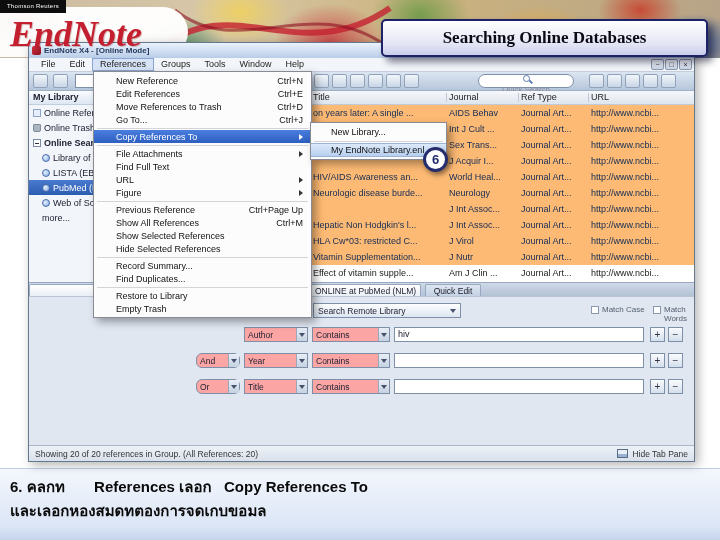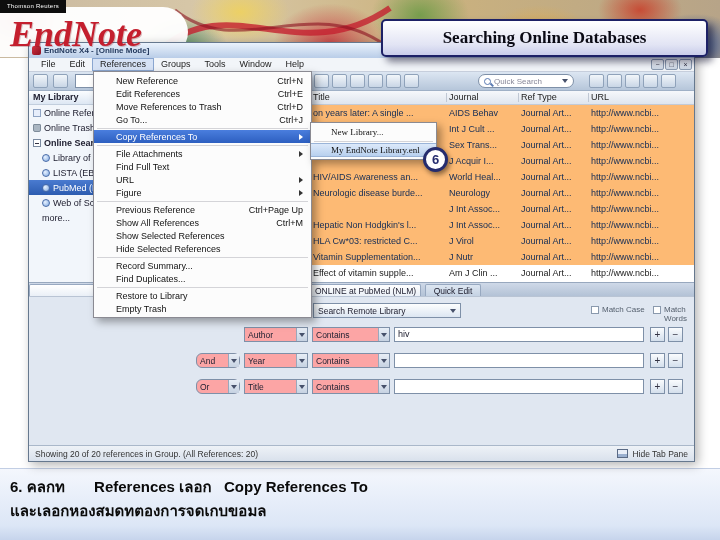--- a/index.html
+++ b/index.html
@@ -46,21 +46,21 @@
     font-size:9px;color:#222;padding-left:5px;}
   .mitem{padding:0 7px;line-height:13px;}
   .mitem.active{background:#d6e2f5;border:1px solid #8aa6d0;line-height:11px;}
   .menubar .wctl{align-self:center;padding-right:2px;}
   .toolbar{height:19px;background:linear-gradient(180deg,#dce6f2,#b6c6da);border-bottom:1px solid #9fb0c6;position:relative;}
   .tbtn{position:absolute;top:2px;width:15px;height:14px;background:linear-gradient(180deg,#f2f6fa,#c9d6e6);
     border:1px solid #8fa2ba;border-radius:2px;}
   .style-combo{position:absolute;left:46px;top:2px;width:112px;height:14px;background:#fff;border:1px solid #7e90a8;
     display:flex;align-items:center;font-size:8px;padding-left:3px;}
   .qsearch{position:absolute;left:449px;top:2px;width:96px;height:14px;background:#fff;border:1px solid #7e90a8;
-    border-radius:7px;display:flex;align-items:center;gap:3px;padding:0 5px;font-size:8px;color:#889;}
+    border-radius:7px;display:flex;align-items:center;gap:3px;padding:0 5px;font-size:8px;color:#889;flex-direction:column;}
   .magnifier{width:7px;height:7px;border:1.5px solid #5a7ab2;border-radius:50%;position:relative;flex:none;}
   .magnifier::after{content:"";position:absolute;left:5px;top:5px;width:4px;height:1.5px;background:#5a7ab2;transform:rotate(45deg);}
   .darr{width:0;height:0;border-left:3px solid transparent;border-right:3px solid transparent;border-top:4px solid #46516b;flex:none;margin-left:auto;}
 
   .content{flex:1;display:flex;background:#fff;min-height:0;}
   .sidebar{width:92px;border-right:1px solid #b9c4d4;background:#f2f6fb;display:flex;flex-direction:column;font-size:9px;}
   .sb-head{height:14px;line-height:13px;padding-left:4px;font-weight:700;color:#223;
     background:linear-gradient(180deg,#fbfdff,#dde7f3);border-bottom:1px solid #c2cedd;}
   .sb-item{height:15px;display:flex;align-items:center;gap:3px;padding-left:4px;color:#223;white-space:nowrap;overflow:hidden;}
   .sb-item.ind{padding-left:13px;}
@@ -122,22 +122,22 @@
 
   
   .menu{position:absolute;left:93px;top:71px;width:219px;background:#fcfcfc;border:1px solid #8a8a92;
     box-shadow:4px 4px 8px rgba(0,0,0,.35);z-index:5;padding:2px 0;font-size:9px;color:#111;}
   .mi{height:13px;display:flex;align-items:center;padding:0 8px 0 22px;white-space:nowrap;}
   .mi .sc{margin-left:auto;}
   .mi.hl{background:linear-gradient(180deg,#4a7ede,#2d5fc0);color:#fff;}
   .msep{height:1px;background:#d4d4d8;margin:1.5px 3px;}
   .subarrow{margin-left:auto;width:0;height:0;border-top:3px solid transparent;border-bottom:3px solid transparent;border-left:4px solid #333;}
   .mi.hl .subarrow{border-left-color:#fff;}
-  .submenu{position:absolute;left:310px;top:122px;width:127px;background:#fcfcfc;border:1px solid #8a8a92;
-    box-shadow:4px 4px 8px rgba(0,0,0,.35);z-index:6;padding:2px 0;font-size:9px;color:#111;font-family:Liberation Serif, serif;}
+  .submenu{position:absolute;left:310px;top:122px;width:137px;background:#fcfcfc;border:1px solid #8a8a92;
+    box-shadow:4px 4px 8px rgba(0,0,0,.35);z-index:6;padding:2px 0;font-size:9px;color:#111;}
   .smi{height:14px;line-height:14px;padding:0 6px 0 20px;white-space:nowrap;overflow:hidden;}
   .smi.hl2{background:linear-gradient(180deg,#dce9fa,#b8d0ee);border-top:1px solid #9ab4d8;border-bottom:1px solid #9ab4d8;line-height:12px;}
 
   .badge{position:absolute;left:423px;top:147px;width:25px;height:25px;border-radius:50%;z-index:7;
     background:#fff;border:3px solid #252c6e;display:flex;align-items:center;justify-content:center;
     font-weight:700;font-size:13px;color:#252c6e;box-shadow:2px 3px 5px rgba(0,0,0,.45);}
 
   
   .caption{position:absolute;left:0;top:468px;width:720px;height:72px;z-index:1;
     background:linear-gradient(180deg,#f4f7fd,#dce6f6 80%,#c6d4ec);border-top:1px solid #c2cee4;

